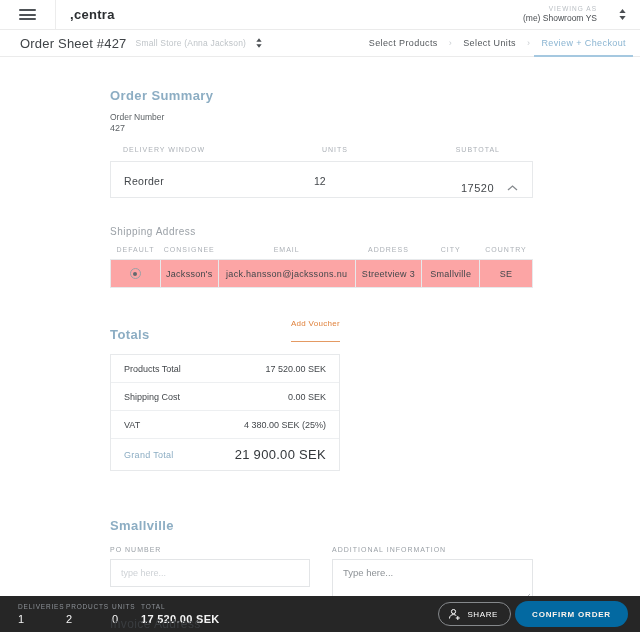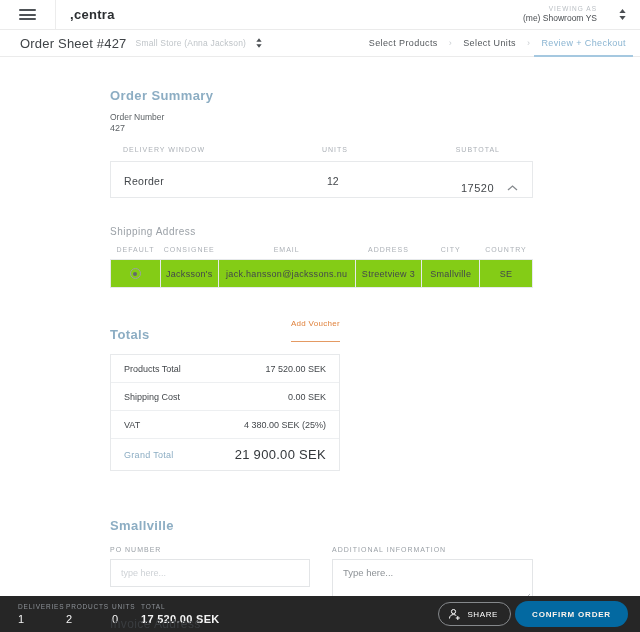--- a/index.html
+++ b/index.html
@@ -42,30 +42,30 @@
   .order-number-label { margin-top:9px; font-size:8.5px; color:#5d6266; }
   .order-number-value { font-size:9px; color:#5d6266; margin-top:1px; }
 
   .dw-headers { position:relative; margin-top:13px; height:10px; width:423px; }
   .dw-headers .h1 { position:absolute; left:13px; }
   .dw-headers .h2 { position:absolute; left:212px; }
   .dw-headers .h3 { position:absolute; right:33px; }
   .dw-row { position:relative; margin-top:5px; width:423px; height:37px; background:#fff;
     border:1px solid #e7e9eb; cursor:pointer; }
   .dw-row .v1 { position:absolute; left:13px; top:13px; font-size:10.5px; letter-spacing:.3px; }
-  .dw-row .v2 { position:absolute; left:216px; top:13px; font-size:10.5px; }
+  .dw-row .v2 { position:absolute; left:203px; top:13px; font-size:10.5px; }
   .dw-row .v3 { position:absolute; right:38px; top:20px; font-size:11px; letter-spacing:.5px; }
   .dw-row .chev { position:absolute; right:14px; top:15px; }
 
   .ship-label { margin-top:28px; }
   table.ship { margin-top:9px; border-collapse:collapse; width:423px; }
   table.ship th { font-size:7px; color:#acb1b7; letter-spacing:1px; font-weight:400;
     padding-bottom:6px; text-align:center; }
   table.ship td { border:1px solid #e7e9eb; height:28px; text-align:center;
-    font-size:9px; color:#43474b; letter-spacing:.3px; background:#84cc16; }
+    font-size:9px; color:#43474b; letter-spacing:.3px; background:#fca5a5; }
   .radio { display:inline-block; width:11px; height:11px; border:1px solid #9aa0a5;
     border-radius:50%; position:relative; vertical-align:middle; cursor:pointer; }
   .radio::after { content:""; position:absolute; left:2.5px; top:2.5px; width:4px; height:4px;
     border-radius:50%; background:#64696e; }
 
   .totals-head { margin-top:31px; width:230px; display:flex; justify-content:space-between; align-items:flex-end; }
   .add-voucher { font-size:8px; color:#e0823c; letter-spacing:.3px; border-bottom:1px solid #e49a63;
     padding-bottom:13px; cursor:pointer; }
   .totals-box { margin-top:12px; width:230px; border:1px solid #e7e9eb; background:#fff; }
   .totals-row { display:flex; justify-content:space-between; align-items:center;

